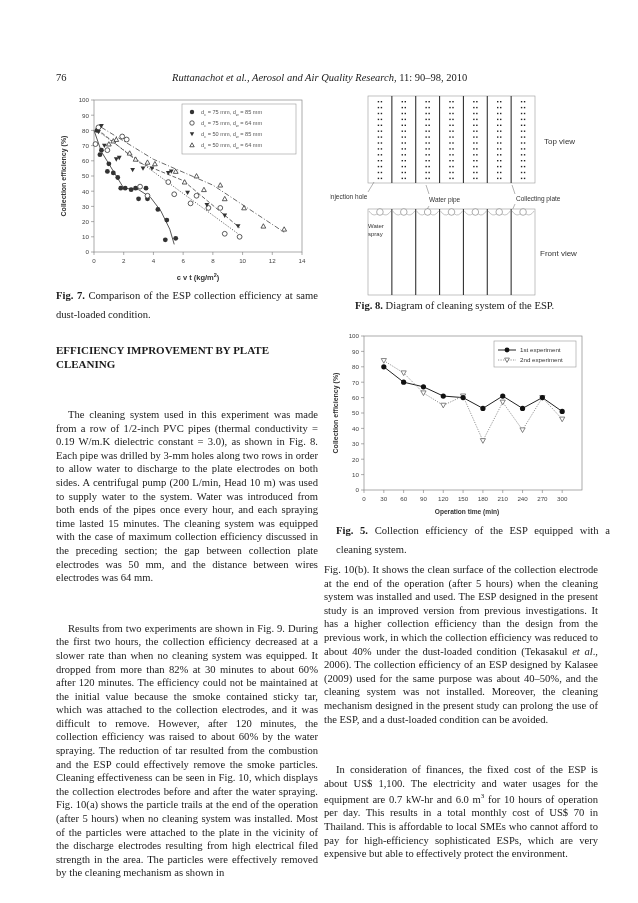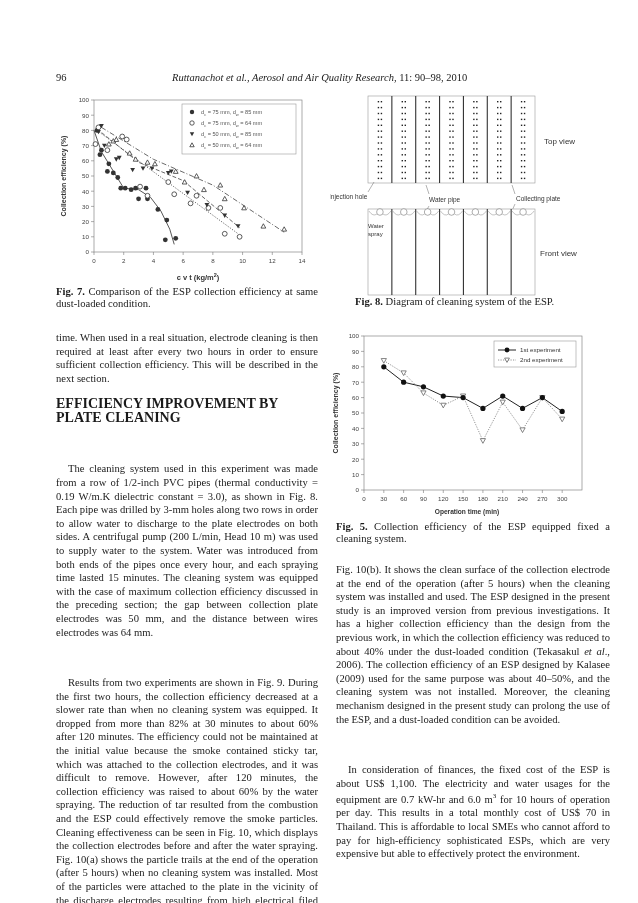--- a/index.html
+++ b/index.html
@@ -6,29 +6,29 @@
   body { width:638px; height:903px; position:relative; overflow:hidden;
          font-family:"Liberation Serif", serif; color:#1a1a1a; }
   .abs { position:absolute; }
   .hdr { font-size:10.5px; top:72px; }
   .pagenum { left:56px; }
   .running { left:172px; font-style:italic; }
   .running .plain { font-style:normal; }
   .col { position:absolute; font-size:10.6px; line-height:13.6px; text-align:justify; }
   .col p { margin:0; }
   .col p.ind { text-indent:12px;margin-top:37px; }
-  .caption { font-size:10.6px; line-height:12px; position:absolute; text-align:justify; }
+  .caption { font-size:10.6px; line-height:19px; position:absolute; text-align:justify; }
   .caption b { font-weight:bold; }
-  h2.sec { font-size:14px; font-weight:bold; margin:12px 0 10px 0; line-height:14px; text-align:left; }
+  h2.sec { font-size:11px; font-weight:bold; margin:12px 0 10px 0; line-height:14px; text-align:left; }
   svg text { font-family:"Liberation Sans", sans-serif; }
 </style>
 </head>
 <body>
 
-<div class="abs hdr pagenum">96</div>
+<div class="abs hdr pagenum">76</div>
 <div class="abs hdr running">
   <span>Ruttanachot et al., Aerosol and Air Quality Research,</span><span class="plain"> 11: 90–98, 2010</span>
 </div>
 
 <svg class="abs" style="left:56px;top:92px" width="260" height="200" viewBox="0 0 260 200">
   <g id="fig7-root">
       <rect x="38" y="8" width="208" height="152" fill="none" stroke="#888" stroke-width="0.7"></rect>
       <line x1="35" x2="38" y1="160" y2="160" stroke="#777" stroke-width="0.6"></line>
       <text x="33" y="162.3" font-size="6.2" text-anchor="end" fill="#444">0</text>
       <line x1="35" x2="38" y1="144.8" y2="144.8" stroke="#777" stroke-width="0.6"></line>
@@ -473,30 +473,29 @@
         <line x1="168" x2="186" y1="28" y2="28" stroke="#222" stroke-width="1" stroke-dasharray=""></line>
         <circle cx="177" cy="28" r="2.4" fill="#111"></circle>
         <text x="190" y="30.2" font-size="6.2" fill="#333">1st experiment</text>
         <line x1="168" x2="186" y1="38" y2="38" stroke="#888" stroke-width="0.9" stroke-dasharray="1.2,1.3"></line>
         <polygon points="174.6,36.08 179.4,36.08 177,40.4" fill="#fff" stroke="#666" stroke-width="0.8"></polygon>
         <text x="190" y="40.2" font-size="6.2" fill="#333">2nd experiment</text>
       </g>
     </g>
 </svg>
 <div class="caption" style="left:336px;top:521px;width:274px;">
-  <b>Fig. 5.</b><span> Collection efficiency of the ESP equipped fixed a cleaning system.</span>
+  <b>Fig. 5.</b><span> Collection efficiency of the ESP equipped with a cleaning system.</span>
 </div>
 
 <div class="col" style="left:56px;top:331px;width:262px;">
-  <p>time. When used in a real situation, electrode cleaning is then required at least after every two hours in order to ensure sufficient collection efficiency. This will be described in the next section.</p>
   <h2 class="sec">EFFICIENCY IMPROVEMENT BY PLATE CLEANING</h2>
   <p class="ind">The cleaning system used in this experiment was made from a row of 1/2-inch PVC pipes (thermal conductivity = 0.19 W/m.K dielectric constant = 3.0), as shown in Fig. 8. Each pipe was drilled by 3-mm holes along two rows in order to allow water to discharge to the plate electrodes on both sides. A centrifugal pump (200 L/min, Head 10 m) was used to supply water to the system. Water was introduced from both ends of the pipes once every hour, and each spraying time lasted 15 minutes. The cleaning system was equipped with the case of maximum collection efficiency discussed in the preceding section; the gap between collection plate electrodes was 50 mm, and the distance between wires electrodes was 64 mm.</p>
   <p class="ind">Results from two experiments are shown in Fig. 9. During the first two hours, the collection efficiency decreased at a slower rate than when no cleaning system was equipped. It dropped from more than 82% at 30 minutes to about 60% after 120 minutes. The efficiency could not be maintained at the initial value because the smoke contained sticky tar, which was attached to the collection electrodes, and it was difficult to remove. However, after 120 minutes, the collection efficiency was raised to about 60% by the water spraying. The reduction of tar resulted from the combustion and the ESP could effectively remove the smoke particles. Cleaning effectiveness can be seen in Fig. 10, which displays the collection electrodes before and after the water spraying. Fig. 10(a) shows the particle trails at the end of the operation (after 5 hours) when no cleaning system was installed. Most of the particles were attached to the plate in the vicinity of the discharge electrodes resulting from high electrical filed strength in the area. The particles were effectively removed by the cleaning mechanism as shown in</p>
 </div>
 
-<div class="col" style="left:336px;top:563px;width:274px;">
+<div class="col" style="left:324px;top:563px;width:274px;">
   <p>
     <span>Fig. 10(b). It shows the clean surface of the collection electrode at the end of the operation (after 5 hours) when the cleaning system was installed and used. The ESP designed in the present study is an improved version from previous investigations. It has a higher collection efficiency than the design from the previous work, in which the collection efficiency was reduced to about 40% under the dust-loaded condition (Tekasakul </span><i>et al</i><span>., 2006). The collection efficiency of an ESP designed by Kalasee (2009) used for the same purpose was about 40–50%, and the cleaning system was not installed. Moreover, the cleaning mechanism designed in the present study can prolong the use of the ESP, and a dust-loaded condition can be avoided.</span>
   </p>
   <p class="ind">
     <span>In consideration of finances, the fixed cost of the ESP is about US$ 1,100. The electricity and water usages for the equipment are 0.7 kW-hr and 6.0 m</span><sup style="font-size:7px">3</sup><span> for 10 hours of operation per day. This results in a total monthly cost of US$ 70 in Thailand. This is affordable to local SMEs who cannot afford to pay for high-efficiency sophisticated ESPs, which are very expensive but able to effectively protect the environment.</span>
   </p>
 </div>
 
 </body></html>

